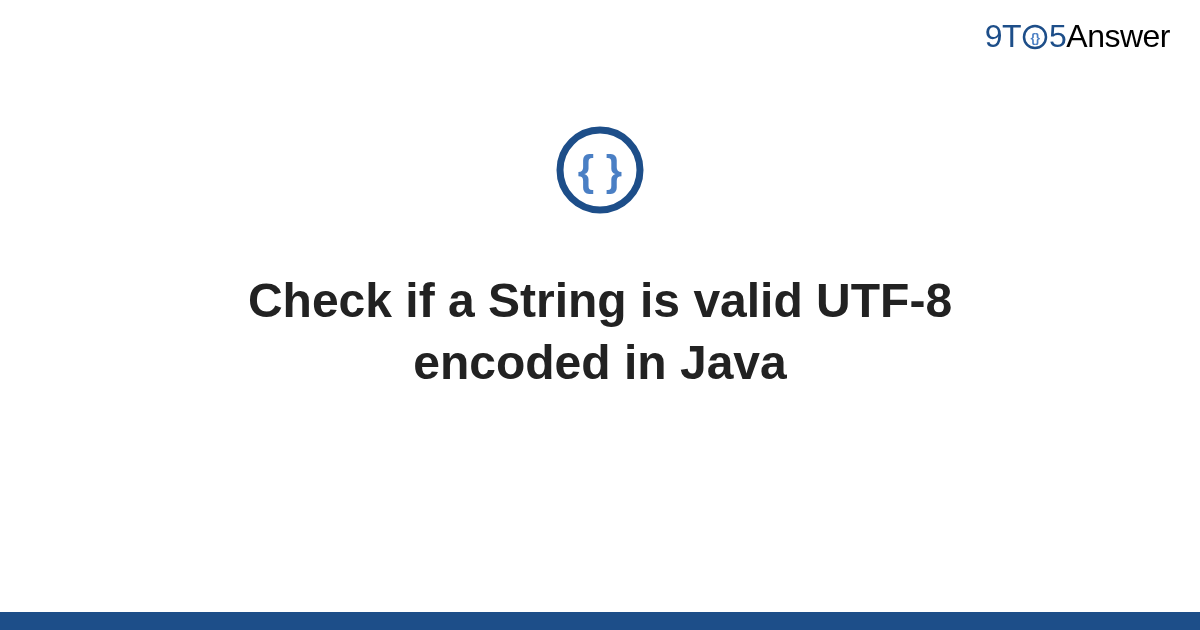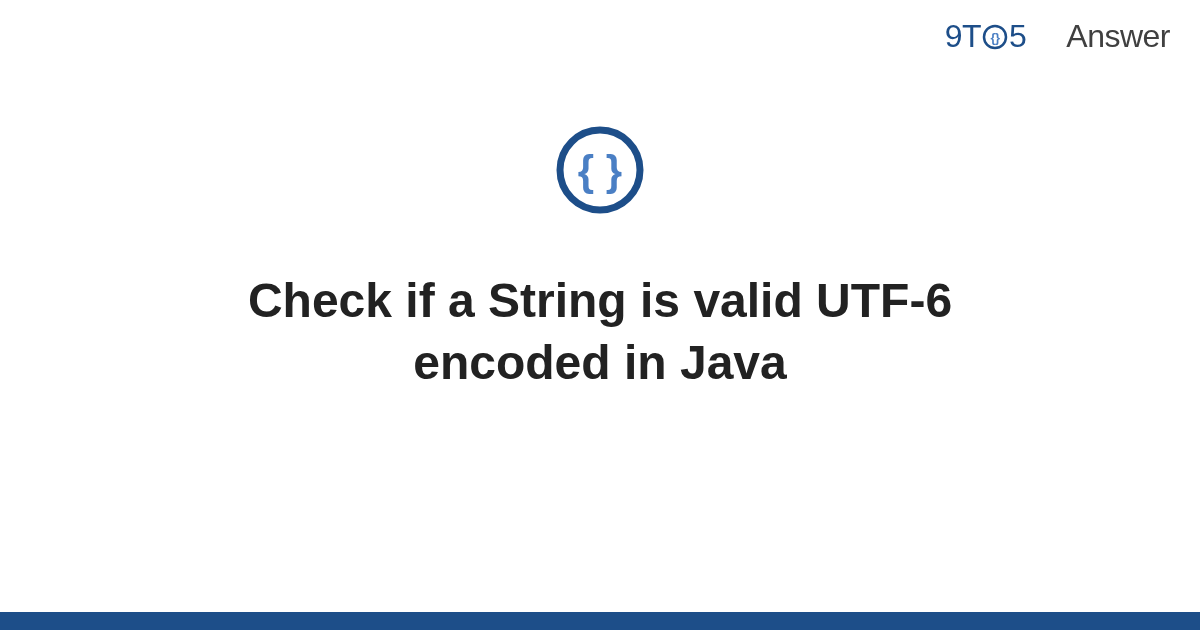--- a/index.html
+++ b/index.html
@@ -36,22 +36,21 @@
       display: inline-flex;
       align-items: center;
       justify-content: center;
       margin: 0 1px;
     }
     .logo .five {
       font-weight: 500;
     }
     .logo .answer {
       font-weight: 300;
-      color: #404040;
-      margin-left: 40px;
+      color: #000000;
     }
     .content {
       position: absolute;
       top: 125px;
       left: 0;
       right: 0;
       display: flex;
       flex-direction: column;
       align-items: center;
     }
@@ -95,16 +94,16 @@
   <span class="answer">Answer</span>
 </div>
 
 <div class="content">
   <div class="braces-icon">
     <svg width="90" height="90" viewBox="0 0 90 90">
       <circle cx="45" cy="45" r="40" fill="none" stroke="#1d4e89" stroke-width="7"></circle>
       <text x="45" y="60" font-size="42" font-weight="700" fill="#4a7fc4" text-anchor="middle" font-family="Arial, sans-serif">{ }</text>
     </svg>
   </div>
-  <h1 class="title">Check if a String is valid UTF-6 encoded in Java</h1>
+  <h1 class="title">Check if a String is valid UTF-8 encoded in Java</h1>
 </div>
 
 <div class="bottom-bar"></div>
 
 </body></html>

